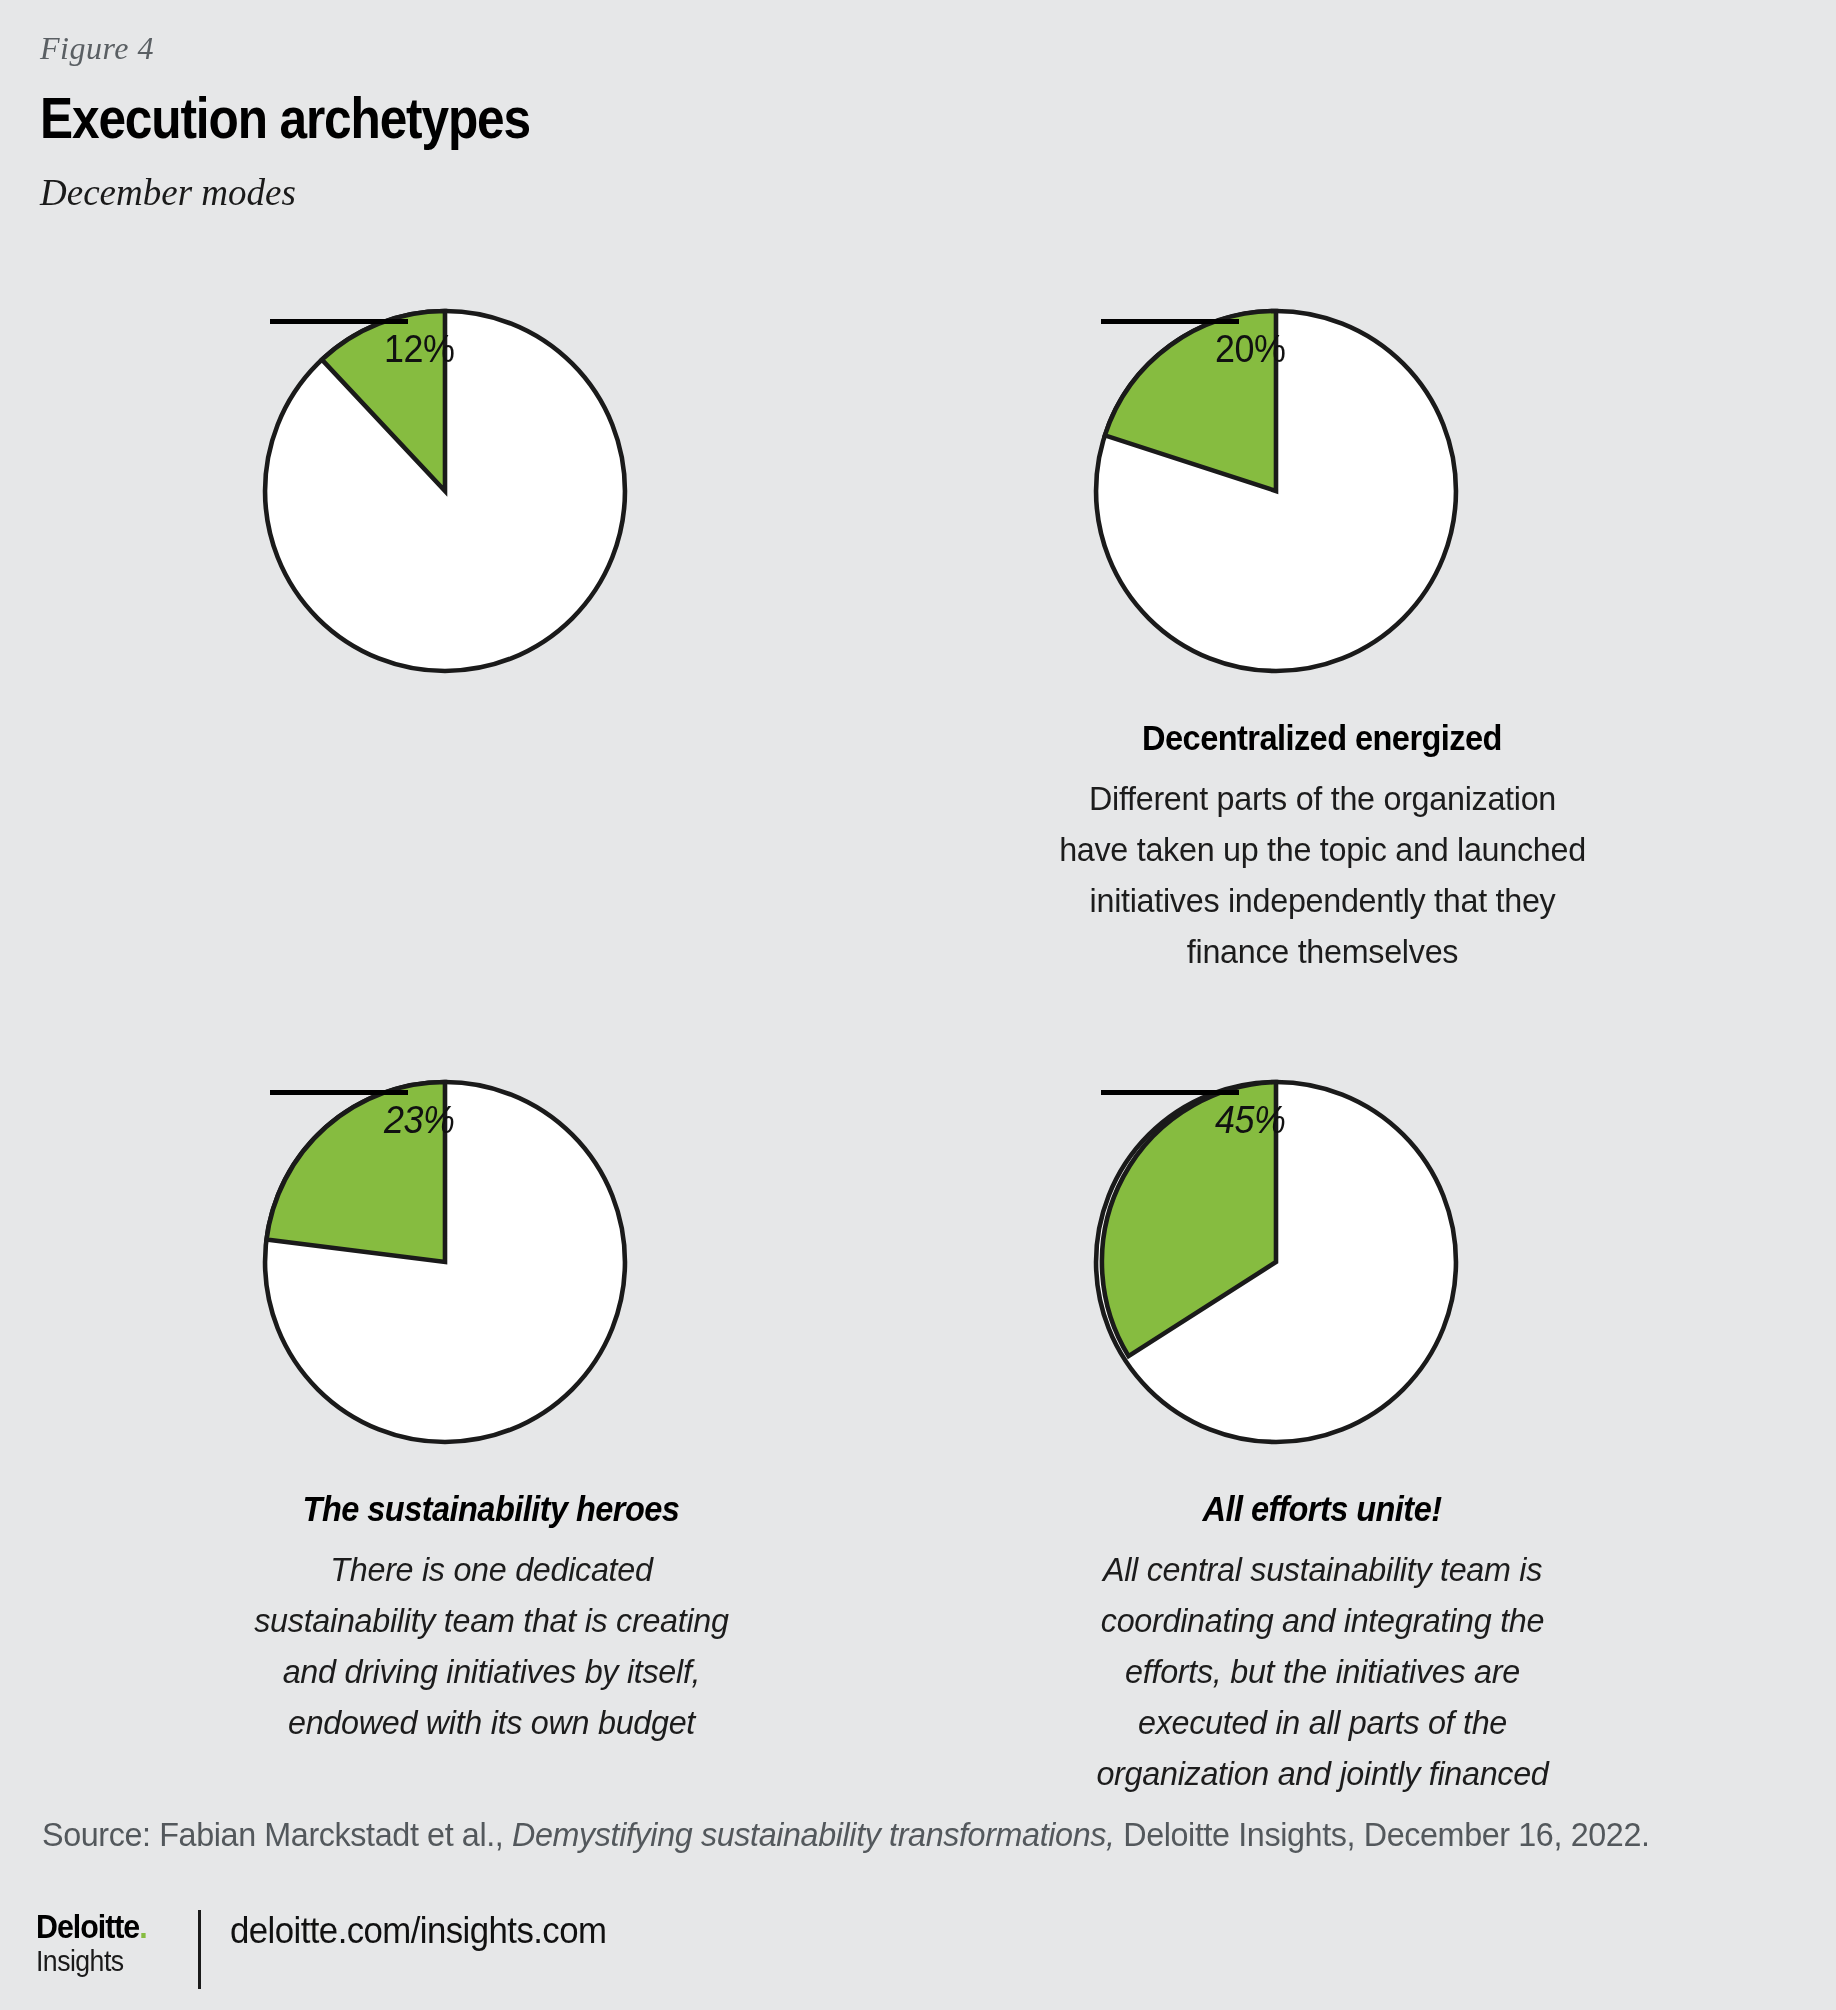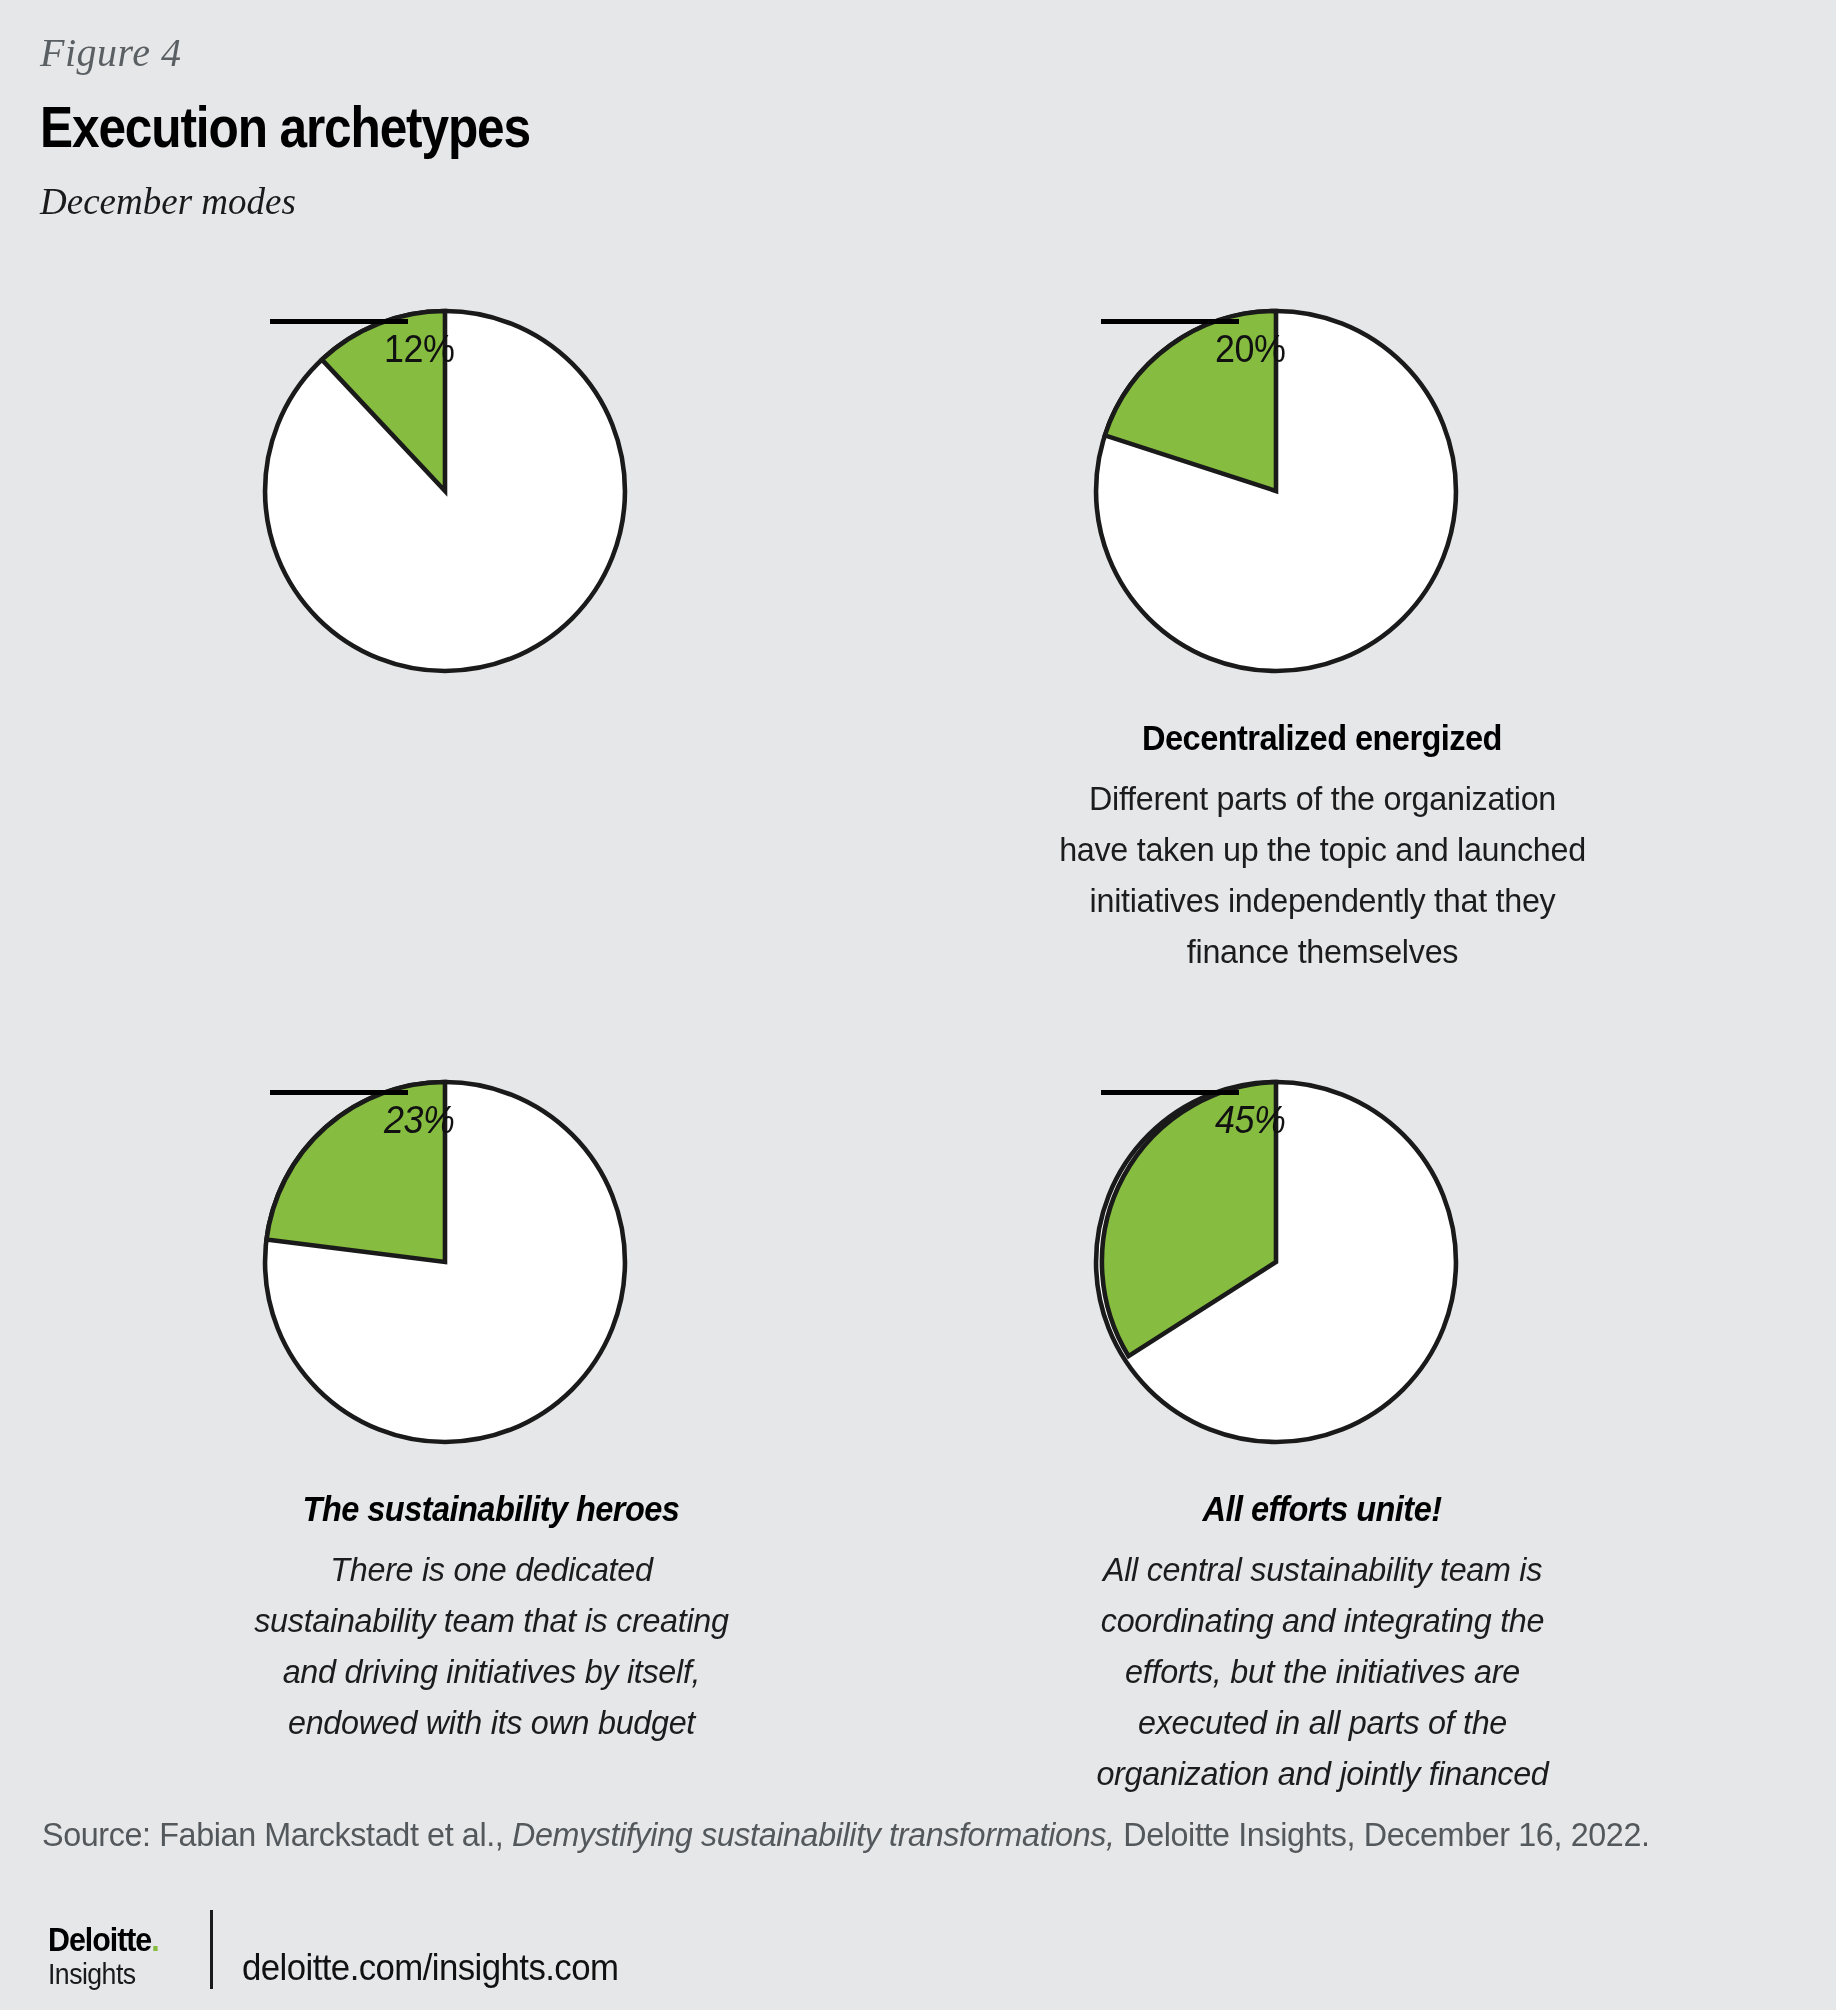--- a/index.html
+++ b/index.html
@@ -24,21 +24,21 @@
   
   .header {
     position: absolute;
     left: 40px;
     top: 31px;
     width: 1561px;
   }
   .fig-number {
     font-family: "Liberation Serif", serif;
     font-style: italic;
-    font-size: 40px;
+    font-size: 32px;
     color: #5a5f63;
     letter-spacing: 0.5px;
     line-height: 1.1;
     margin: 0 0 24px 0;
   }
   .fig-title {
     font-family: "Liberation Sans", sans-serif;
     font-weight: 700;
     font-size: 57px;
     color: #000000;
@@ -149,24 +149,24 @@
     line-height: 1.3;
     transform: scaleX(0.95);
     transform-origin: left center;
   }
   .source-line i {
     font-style: italic;
   }
 
   .brand {
     position: absolute;
-    left: 48px;
+    left: 36px;
     top: 1910px;
     display: flex;
-    align-items: flex-end;
+    align-items: flex-start;
   }
   .brand-logo {
     display: flex;
     flex-direction: column;
     justify-content: center;
     line-height: 1.0;
   }
   .brand-deloitte {
     font-family: "Liberation Sans", sans-serif;
     font-weight: 700;

